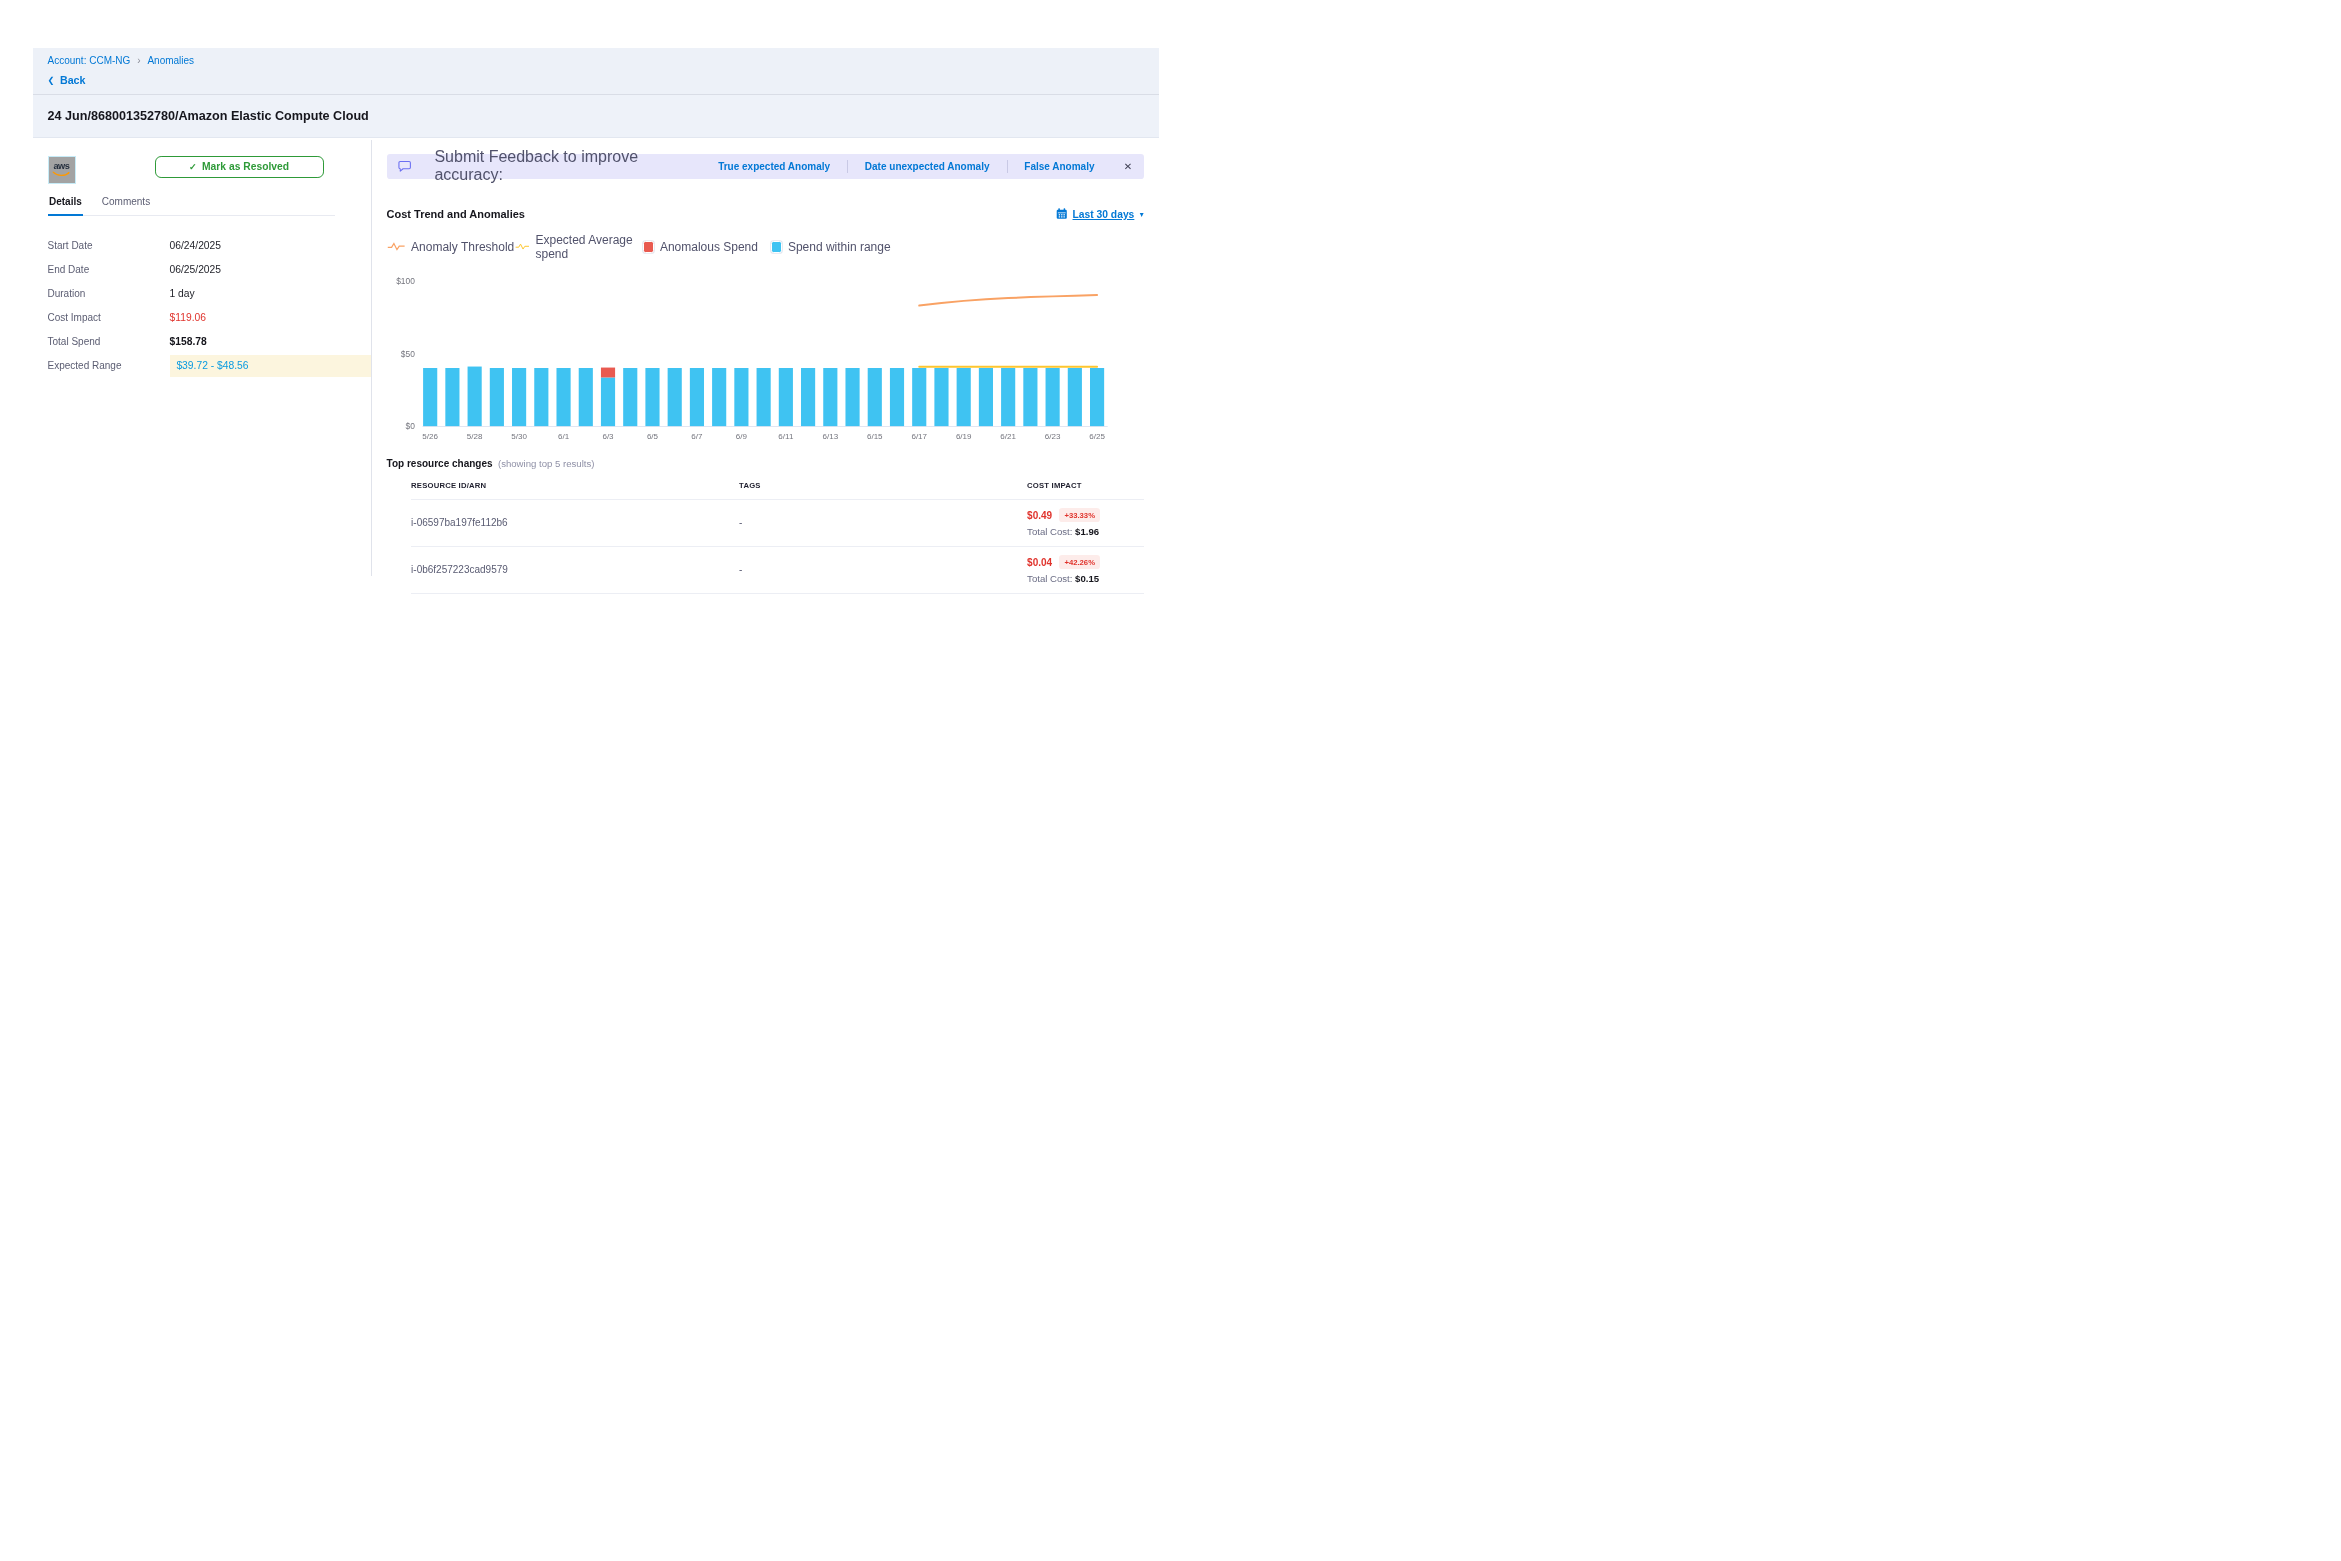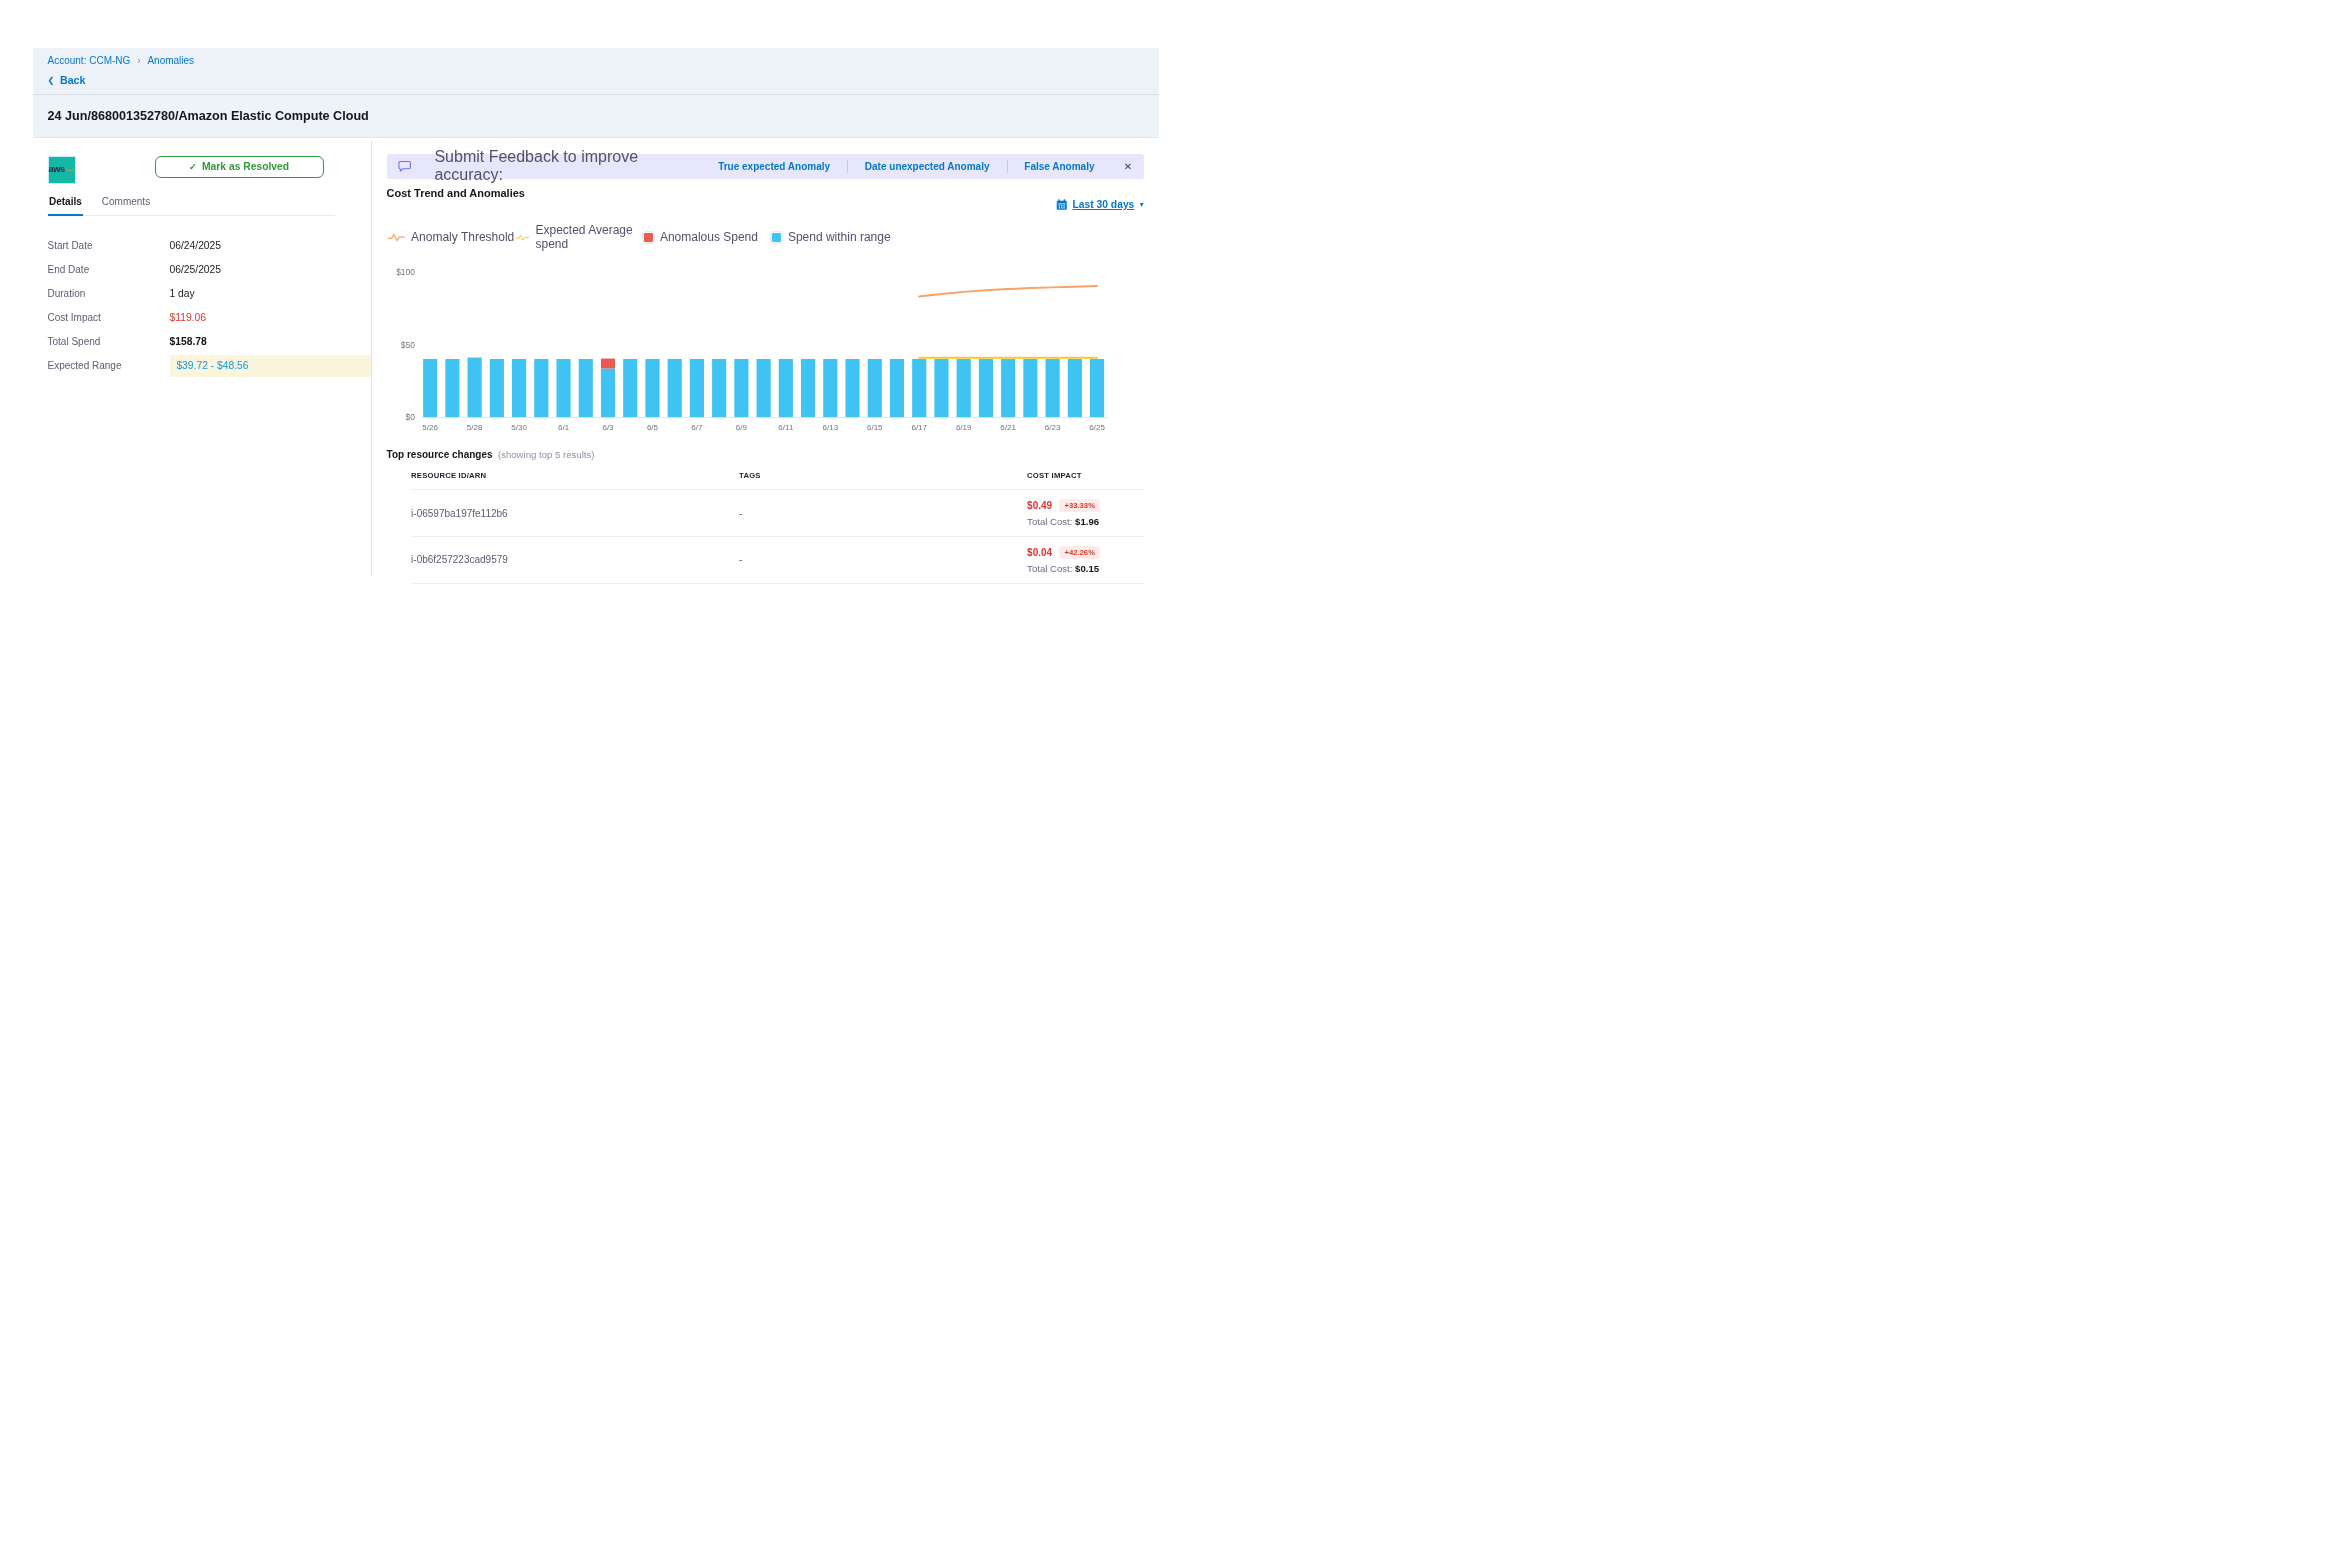--- a/index.html
+++ b/index.html
@@ -19,21 +19,21 @@
   .page-title{font-size:12.6px;font-weight:bold;color:#16161d;}
 
   
   .content{display:flex;background:#fff;}
   .left-col{width:323px;padding:0 0 0 14.5px;flex:0 0 auto;}
   .v-divider{width:0.8px;background:#e0e3eb;margin-top:2.3px;height:436px;flex:0 0 auto;}
   .right-col{flex:1;padding-left:15.3px;padding-right:30px;}
 
   
   .logo-btn-row{display:flex;align-items:flex-start;margin-top:17.6px;}
-  .aws-box{width:26px;height:26px;border:0.8px solid #c6ebf7;background:#14b8a6;display:flex;flex-direction:row;align-items:center;justify-content:center;gap:0;}
+  .aws-box{width:26px;height:26px;border:0.8px solid #c6ebf7;background:#a3a3a3;display:flex;flex-direction:column;align-items:center;justify-content:center;gap:0;}
   .aws-word{font-size:9.2px;font-weight:bold;color:#252f3e;letter-spacing:-0.4px;line-height:8.4px;}
   .resolve-btn{margin-left:79px;width:169px;height:22px;border:1.1px solid #2e9a38;border-radius:6.1px;background:#fff;
     display:flex;align-items:center;justify-content:center;gap:5.4px;color:#2e9a38;font-size:10.3px;font-weight:bold;cursor:pointer;}
   .resolve-check{font-size:9.2px;font-weight:bold;}
   .info-rows{margin-top:9.2px;}
   .info-row{display:flex;align-items:center;height:20px;margin-bottom:3.8px;}
   .info-label{width:122px;flex:0 0 auto;color:#5b5d72;font-size:10px;}
   .info-value{color:#1d1e26;font-size:10.3px;display:flex;align-items:center;gap:4.6px;}
   .sev-dot{width:6.1px;height:6.1px;border-radius:50%;background:#fb5a2e;display:inline-block;}
   .severity{color:#fb5a2e;}
@@ -47,21 +47,21 @@
   .detail-value.red{color:#e0342d;}
   .detail-value.bold{font-weight:bold;color:#15151c;}
   .detail-value.range{color:#0a9be0;background:#fcf5de;flex:1;padding:5.4px 6.9px;margin-right:0;}
 
   
   .feedback-bar{margin-top:16px;height:25px;background:#e7e6fb;border-radius:3.1px;display:flex;align-items:center;padding:0 11.5px;}
   .fb-prompt{color:#51526b;font-size:16px;margin-left:23px;}
   .fb-option{color:#0278d5;font-size:10px;font-weight:bold;cursor:pointer;margin:0 17px;white-space:nowrap;}
   .fb-divider{width:0.8px;height:13.8px;background:#c9c9e5;}
   .fb-close{margin-left:12.2px;color:#3f4054;font-size:10px;cursor:pointer;}
-  .chart-header{display:flex;align-items:flex-start;margin-top:8px;flex-direction:column;}
+  .chart-header{display:flex;align-items:flex-end;margin-top:29px;}
   .chart-title{font-size:11px;font-weight:bold;color:#16161d;}
   .period-selector{margin-left:auto;display:flex;align-items:center;gap:5.4px;cursor:pointer;}
   .period-label{color:#0278d5;font-size:10.3px;font-weight:bold;text-decoration:underline;}
   .caret{color:#0278d5;font-size:7.7px;}
   .legend-row{display:flex;align-items:center;margin-top:13px;gap:0;}
   .legend-item{display:flex;align-items:center;gap:6.1px;width:128px;}
   .legend-label{font-size:12px;color:#51526b;}
   .legend-square{width:9.2px;height:9.2px;border-radius:2.3px;border:1.5px solid #fff;box-shadow:0 0 0 0.8px #e3e5ee;}
   .chart-wrap{margin-top:3.1px;}
   .tbl-head-row{display:flex;align-items:baseline;gap:5.4px;margin-top:9.2px;}

